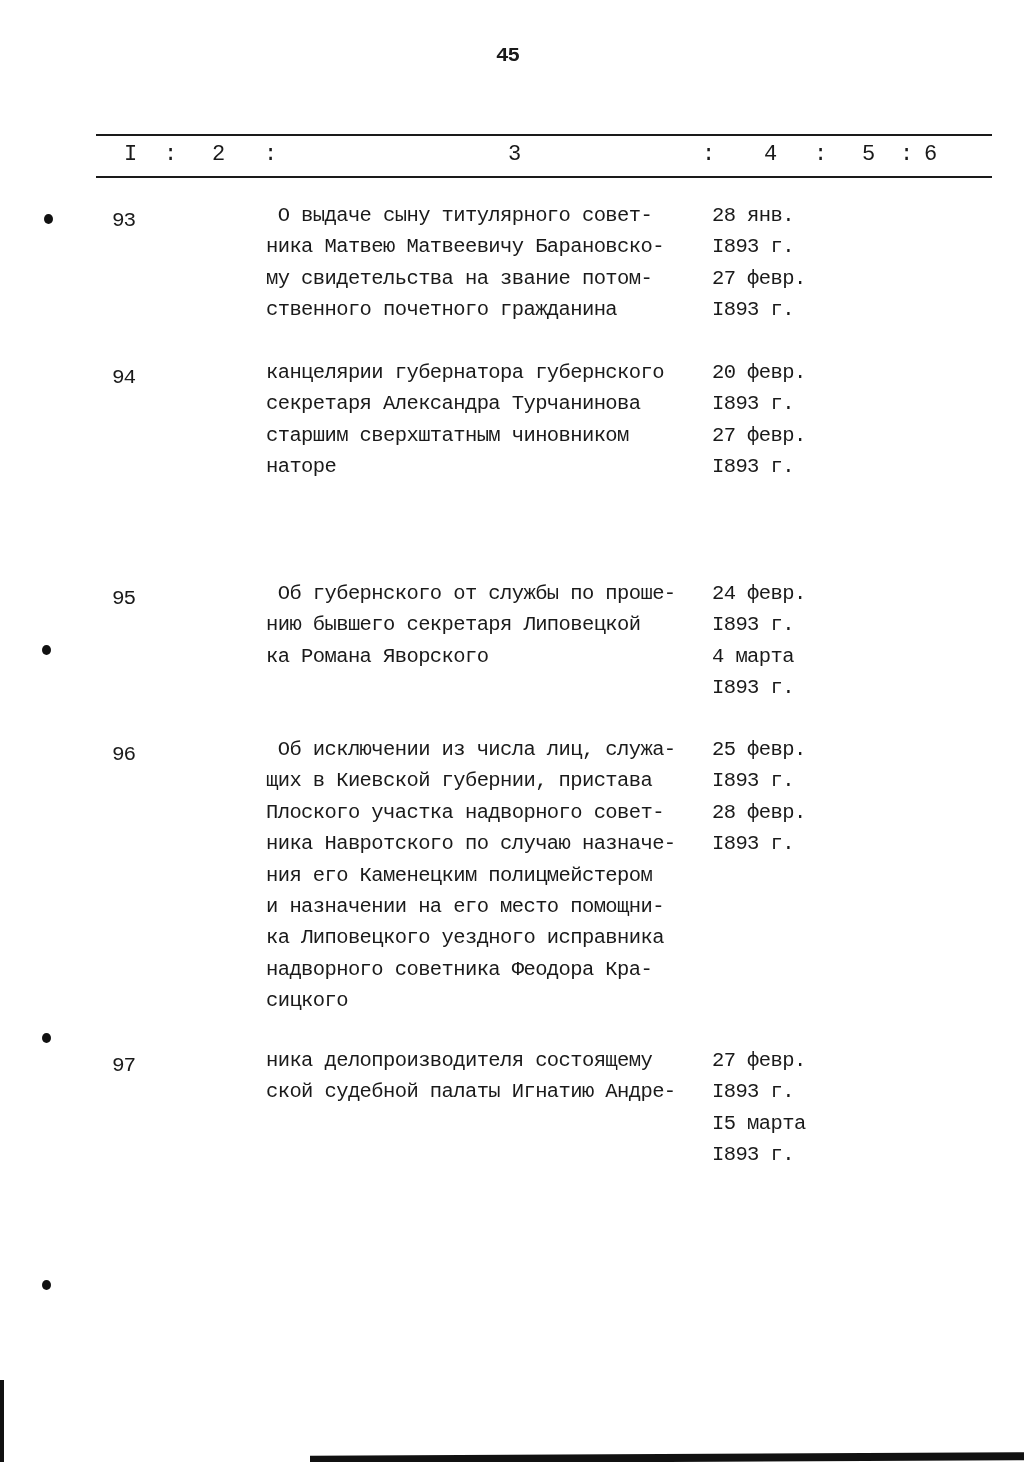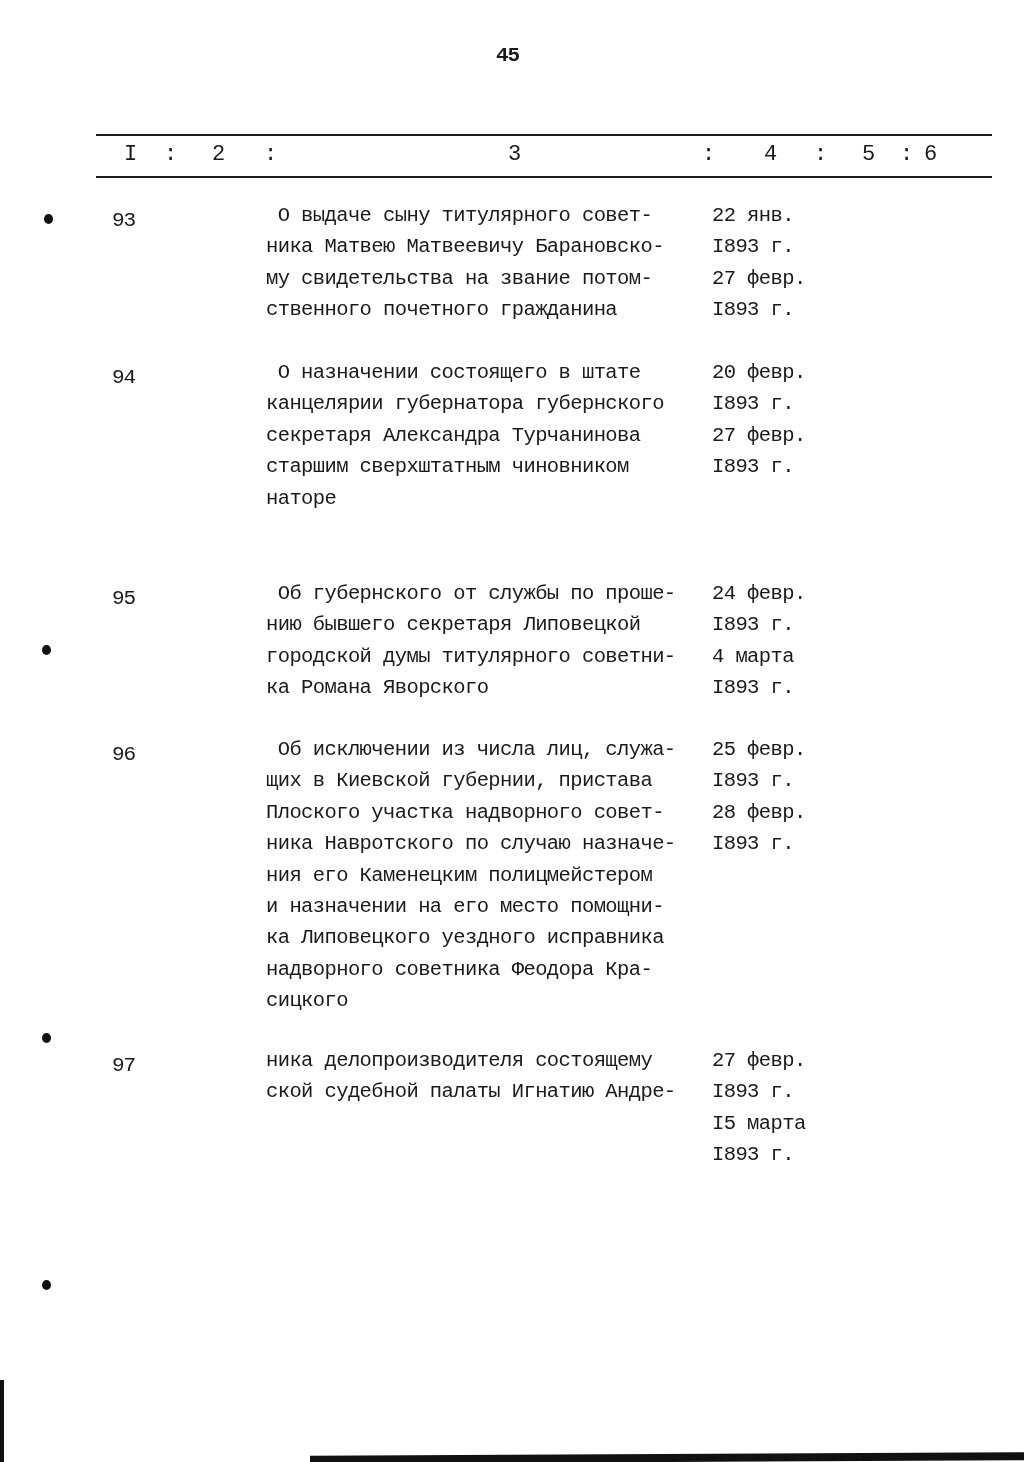--- a/index.html
+++ b/index.html
@@ -65,32 +65,32 @@
   <span style="left:814px">:</span>
   <span style="left:862px">5</span>
   <span style="left:900px">:</span>
   <span style="left:924px">6</span>
 </div>
 <div class="rule bottom"></div>
 
 <div class="entry" style="top:200px">
   <span class="num">93</span>
   <div class="desc"><div> О выдаче сыну титулярного совет-</div><div>ника Матвею Матвеевичу Барановско-</div><div>му свидетельства на звание потом-</div><div>ственного почетного гражданина</div></div>
-  <div class="dates"><div>22 янв.</div><div>I893 г.</div><div>27 февр.</div><div>I893 г.</div></div>
+  <div class="dates"><div>28 янв.</div><div>I893 г.</div><div>27 февр.</div><div>I893 г.</div></div>
 </div>
 
 <div class="entry" style="top:357px">
   <span class="num">94</span>
-  <div class="desc"><div> О назначении состоящего в штате</div><div>канцелярии губернатора губернского</div><div>секретаря Александра Турчанинова</div><div>старшим сверхштатным чиновником</div><div>наторе</div></div>
+  <div class="desc"><div>канцелярии губернатора губернского</div><div>секретаря Александра Турчанинова</div><div>старшим сверхштатным чиновником</div><div>наторе</div></div>
   <div class="dates"><div>20 февр.</div><div>I893 г.</div><div>27 февр.</div><div>I893 г.</div></div>
 </div>
 
 <div class="entry" style="top:578px">
   <span class="num">95</span>
-  <div class="desc"><div> Об губернского от службы по проше-</div><div>нию бывшего секретаря Липовецкой</div><div>городской думы титулярного советни-</div><div>ка Романа Яворского</div></div>
+  <div class="desc"><div> Об губернского от службы по проше-</div><div>нию бывшего секретаря Липовецкой</div><div>ка Романа Яворского</div></div>
   <div class="dates"><div>24 февр.</div><div>I893 г.</div><div>4 марта</div><div>I893 г.</div></div>
 </div>
 
 <div class="entry" style="top:734px">
   <span class="num">96</span>
   <div class="desc"><div> Об исключении из числа лиц, служа-</div><div>щих в Киевской губернии, пристава</div><div>Плоского участка надворного совет-</div><div>ника Навротского по случаю назначе-</div><div>ния его Каменецким полицмейстером</div><div>и назначении на его место помощни-</div><div>ка Липовецкого уездного исправника</div><div>надворного советника Феодора Кра-</div><div>сицкого</div></div>
   <div class="dates"><div>25 февр.</div><div>I893 г.</div><div>28 февр.</div><div>I893 г.</div></div>
 </div>
 
 <div class="entry" style="top:1045px">

